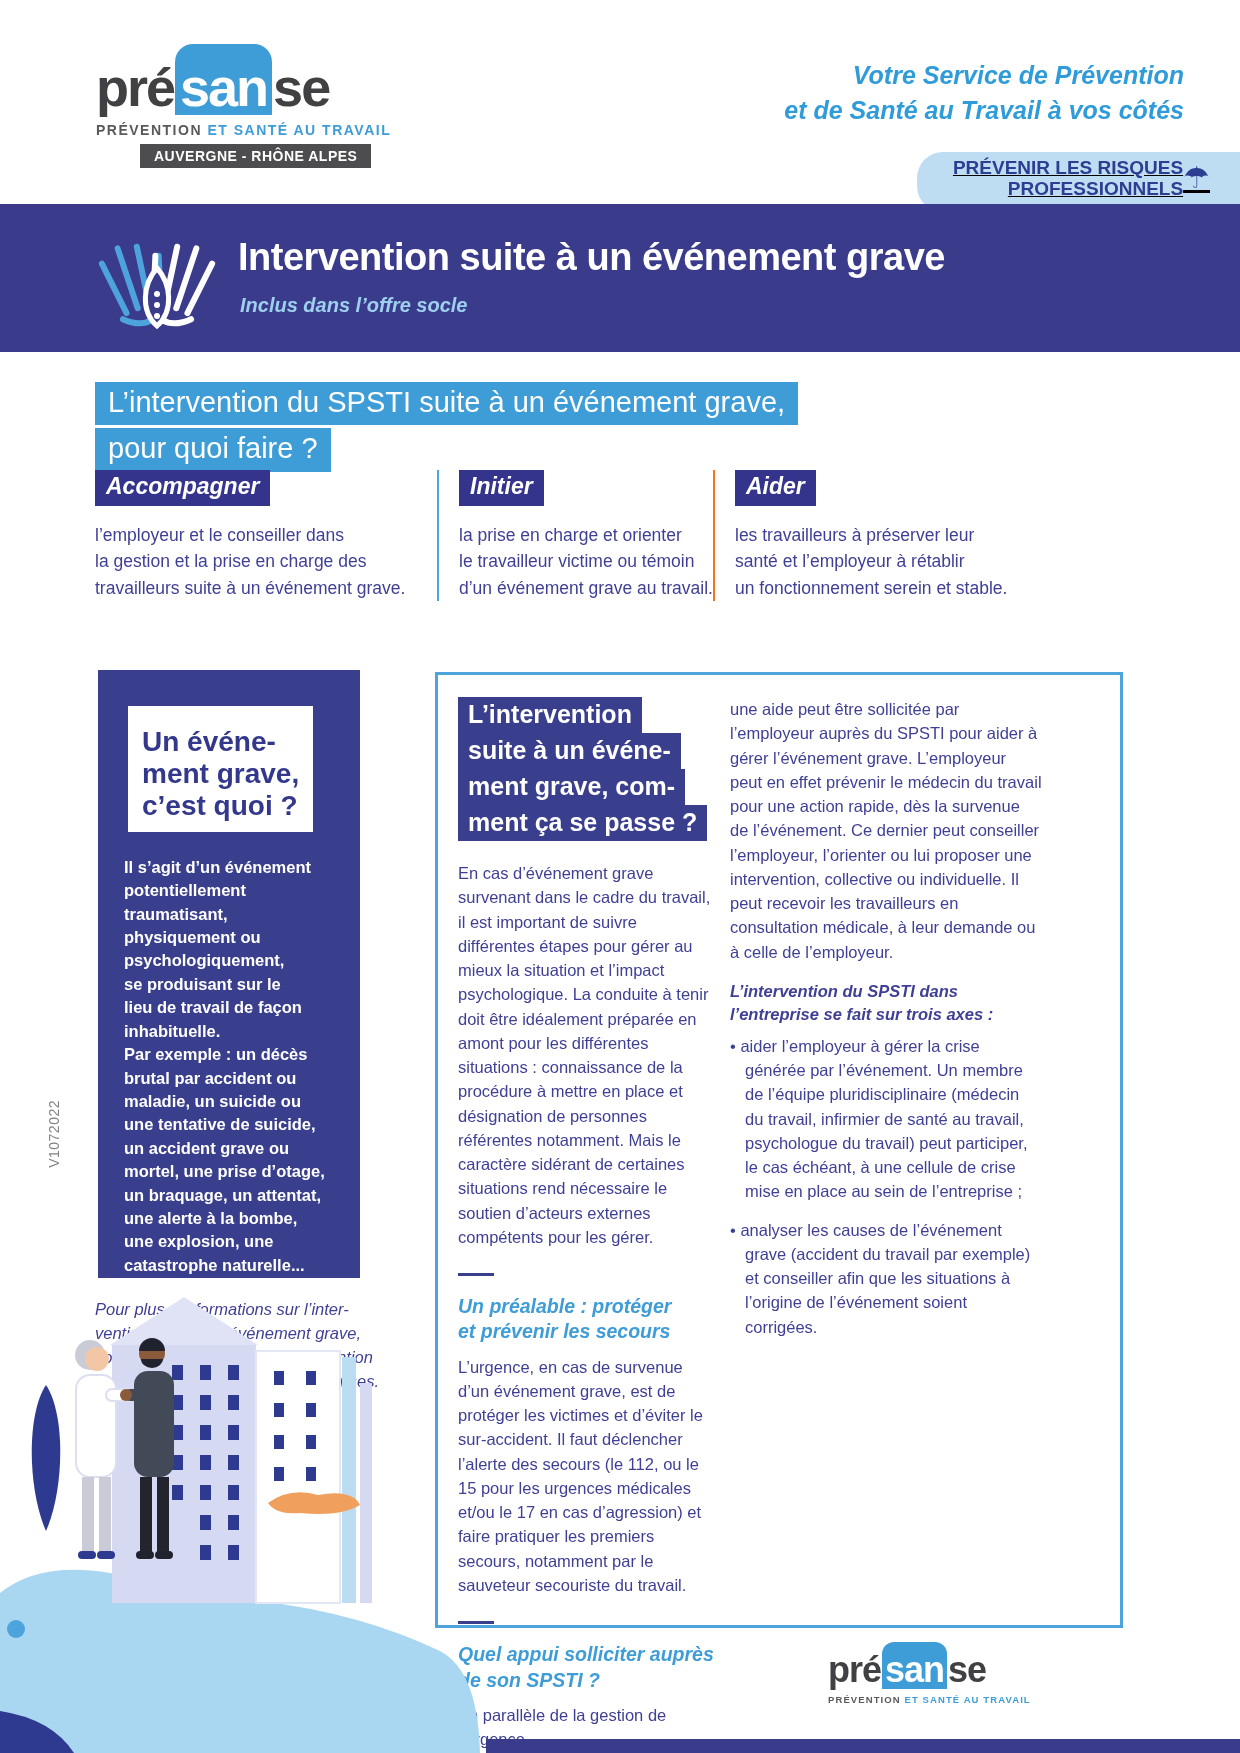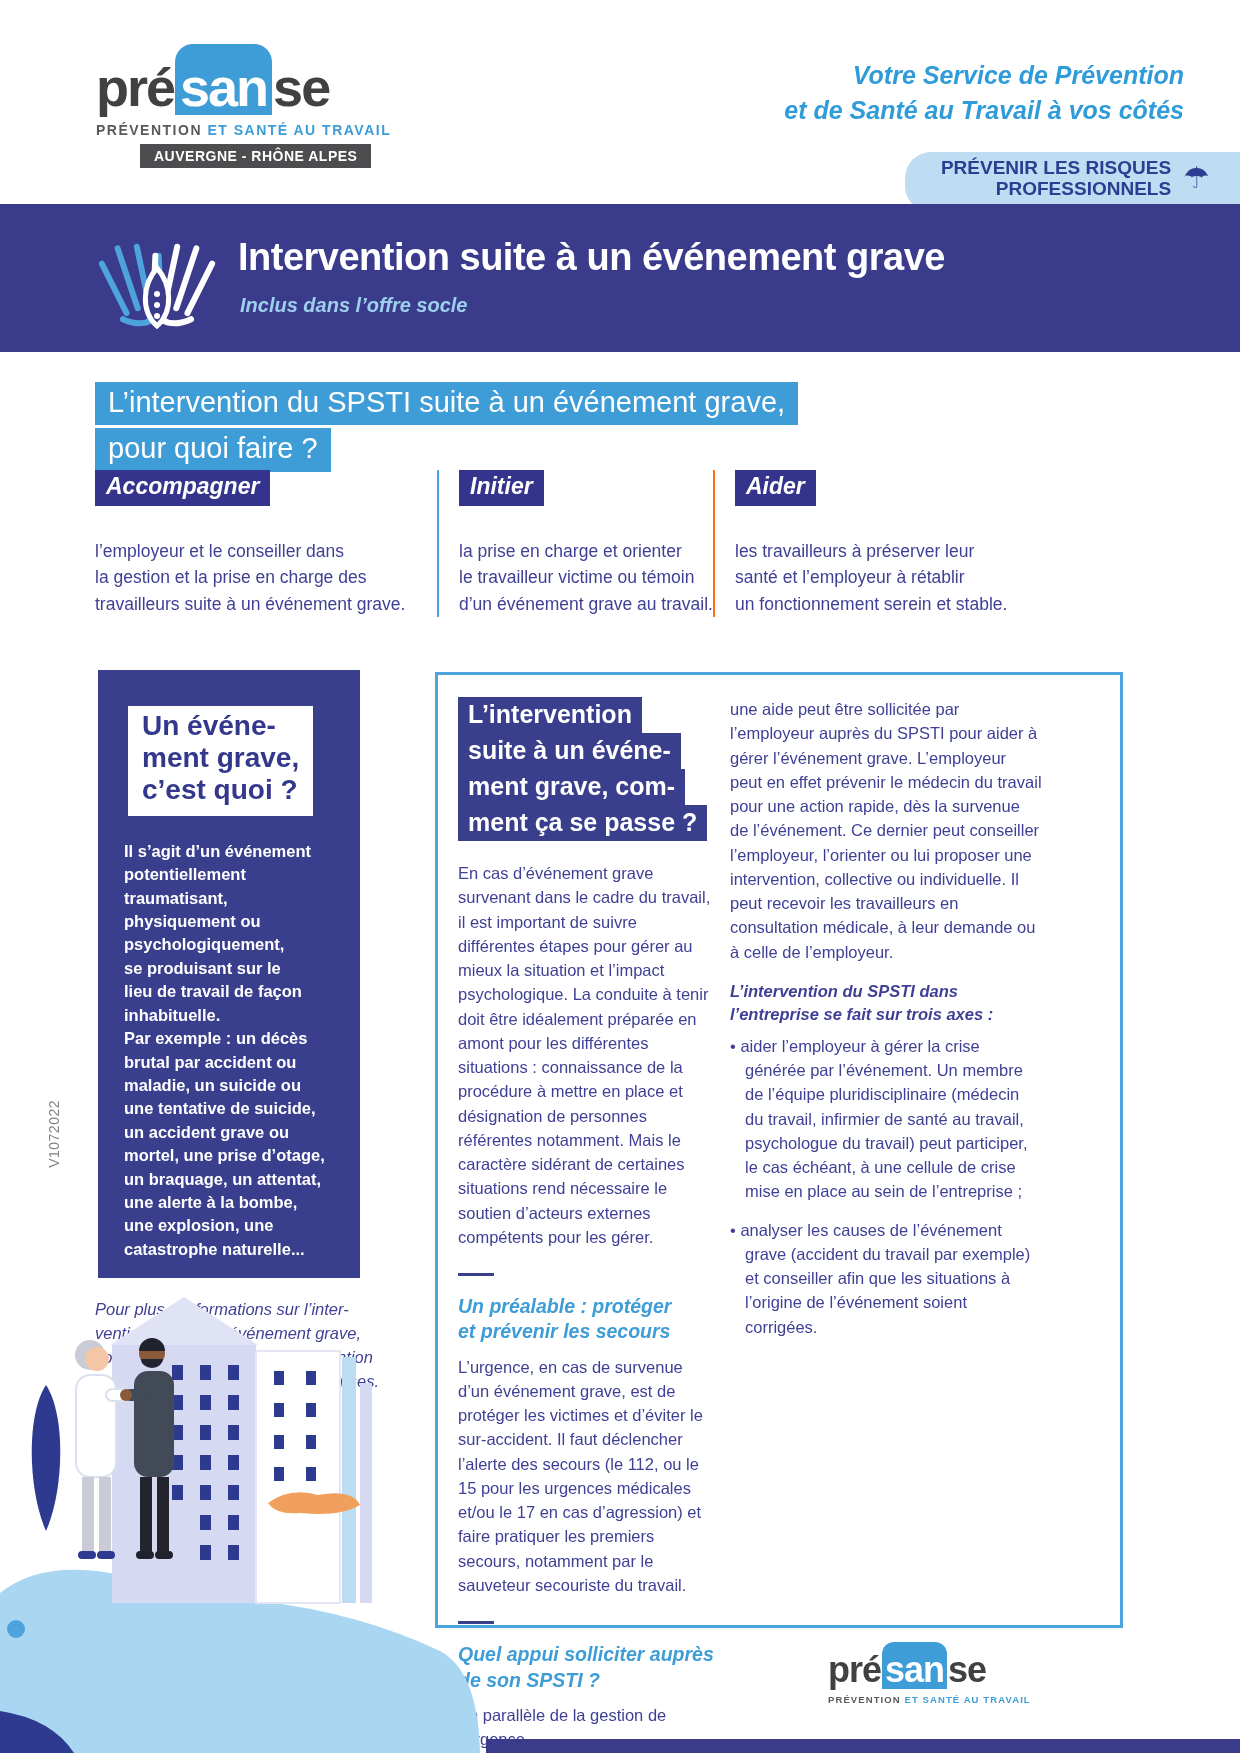--- a/index.html
+++ b/index.html
@@ -11,21 +11,21 @@
   .logo-word{font-size:54px;font-weight:bold;color:#414042;letter-spacing:-2px;line-height:1;}
   .logo-san{display:inline-block;background:#3e9cd7;color:#fff;padding:16px 5px 1px;
             border-radius:18px 18px 0 0;margin:0 1px;}
   .logo-tagline{margin-top:7px;font-size:14px;font-weight:bold;letter-spacing:1.5px;color:#58595b;}
   .logo-tagline .blue{color:#3e9cd7;}
   .logo-region{margin-top:6px;margin-left:44px;width:max-content;background:#4d4d4f;color:#fff;
                font-weight:bold;font-size:14px;letter-spacing:.5px;padding:4px 14px;}
   .slogan{position:absolute;top:58px;right:56px;text-align:right;color:#2f9cd9;font-size:25px;
           font-weight:bold;font-style:italic;line-height:1.4;white-space:pre;margin-left:40px;}
   .badge{position:absolute;top:152px;right:0;height:52px;background:#bedcf2;
-         border-radius:26px 0 0 26px;display:flex;align-items:center;padding:0 30px 8px 36px;gap:12px;}
+         border-radius:26px 0 0 26px;display:flex;align-items:center;padding:0 30px 8px 36px;gap:0;text-decoration:underline;}
   .badge-text{color:#2d3e92;font-weight:bold;font-size:19px;line-height:1.12;text-align:right;white-space:pre;}
   .badge-umbrella{font-size:30px;color:#2d3e92;line-height:1;}
 
   
   .banner{position:absolute;left:0;top:204px;width:1240px;height:148px;background:#3b3b8c;}
   .banner-title{position:absolute;left:238px;top:32px;color:#fff;font-size:38px;font-weight:bold;
                 letter-spacing:-.5px;white-space:nowrap;}
   .banner-sub{position:absolute;left:240px;top:90px;color:#9ed0ee;font-size:20px;
               font-weight:bold;font-style:italic;}
   .hands{position:absolute;left:82px;top:14px;}
@@ -33,27 +33,27 @@
   
   .intro-heading{position:absolute;left:95px;top:382px;}
   .hl-line{display:table;background:#3e9cd7;color:#fff;font-weight:normal;font-size:29px;
            padding:5px 13px 8px;line-height:1.05;margin-bottom:3px;white-space:pre;}
   .cols{position:absolute;left:95px;top:470px;display:flex;}
   .col{box-sizing:border-box;}
   .col-1{width:342px;}
   .col-2{width:276px;border-left:2px solid #4da3dc;padding-left:20px;}
   .col-3{width:310px;border-left:2px solid #f97316;padding-left:20px;}
   .col-label{display:inline-block;background:#34348c;color:#fff;font-style:italic;font-weight:bold;
-             font-size:23px;padding:3px 11px 6px;margin-bottom:32px;}
+             font-size:23px;padding:3px 11px 6px;margin-bottom:16px;}
   .col-text{color:#3f3f96;font-size:17.5px;line-height:1.5;white-space:pre-line;}
 
   
   .def-box{position:absolute;left:98px;top:670px;width:262px;height:608px;background:#3a3f8d;}
   .def-title{display:table;background:#fff;color:#33388c;font-weight:bold;font-size:28px;
-             line-height:1.14;padding:4px 14px 10px;margin:36px 10px 0 30px;white-space:pre;}
+             line-height:1.14;padding:20px 14px 10px;margin:36px 10px 0 30px;white-space:pre;}
   .def-body{color:#fff;font-size:16.5px;font-weight:bold;line-height:1.42;margin:24px 12px 0 26px;
             white-space:pre-line;}
   .version{position:absolute;left:46px;top:1100px;writing-mode:vertical-rl;transform:rotate(180deg);
            color:#808285;font-size:14px;letter-spacing:.5px;}
   .note{position:absolute;left:95px;top:1298px;color:#3f3f96;font-style:italic;font-size:16.5px;
         line-height:1.45;white-space:pre;}
 
   
   .process-box{position:absolute;left:435px;top:672px;width:688px;height:956px;box-sizing:border-box;
                border:3px solid #4da3dc;display:flex;gap:12px;padding:22px 0 0 20px;background:#fff;}

